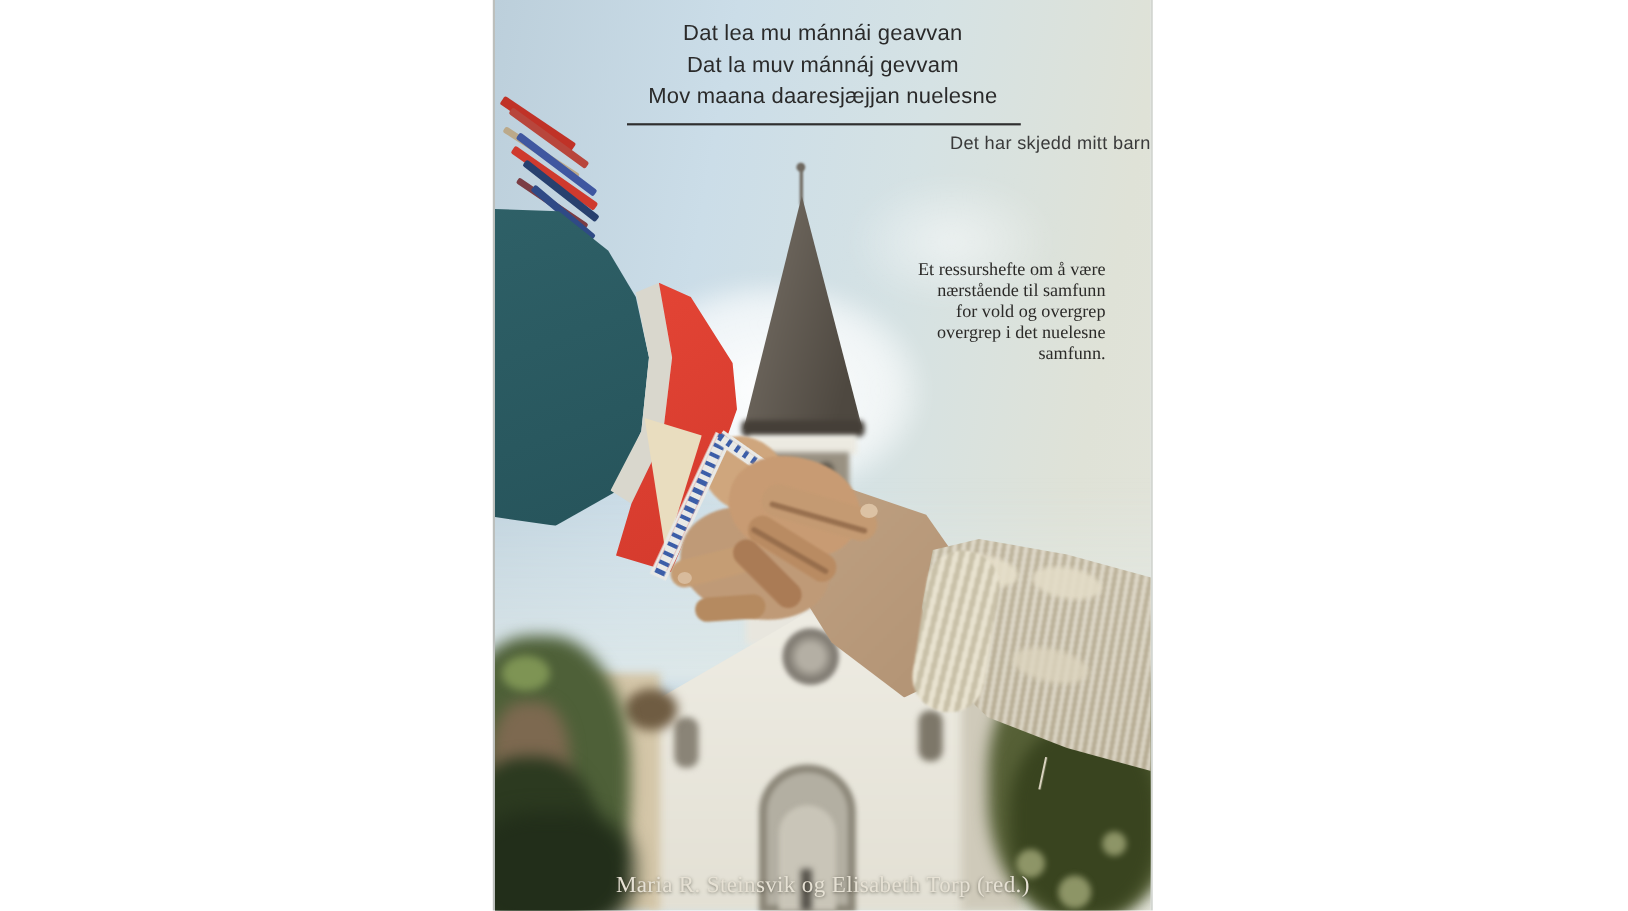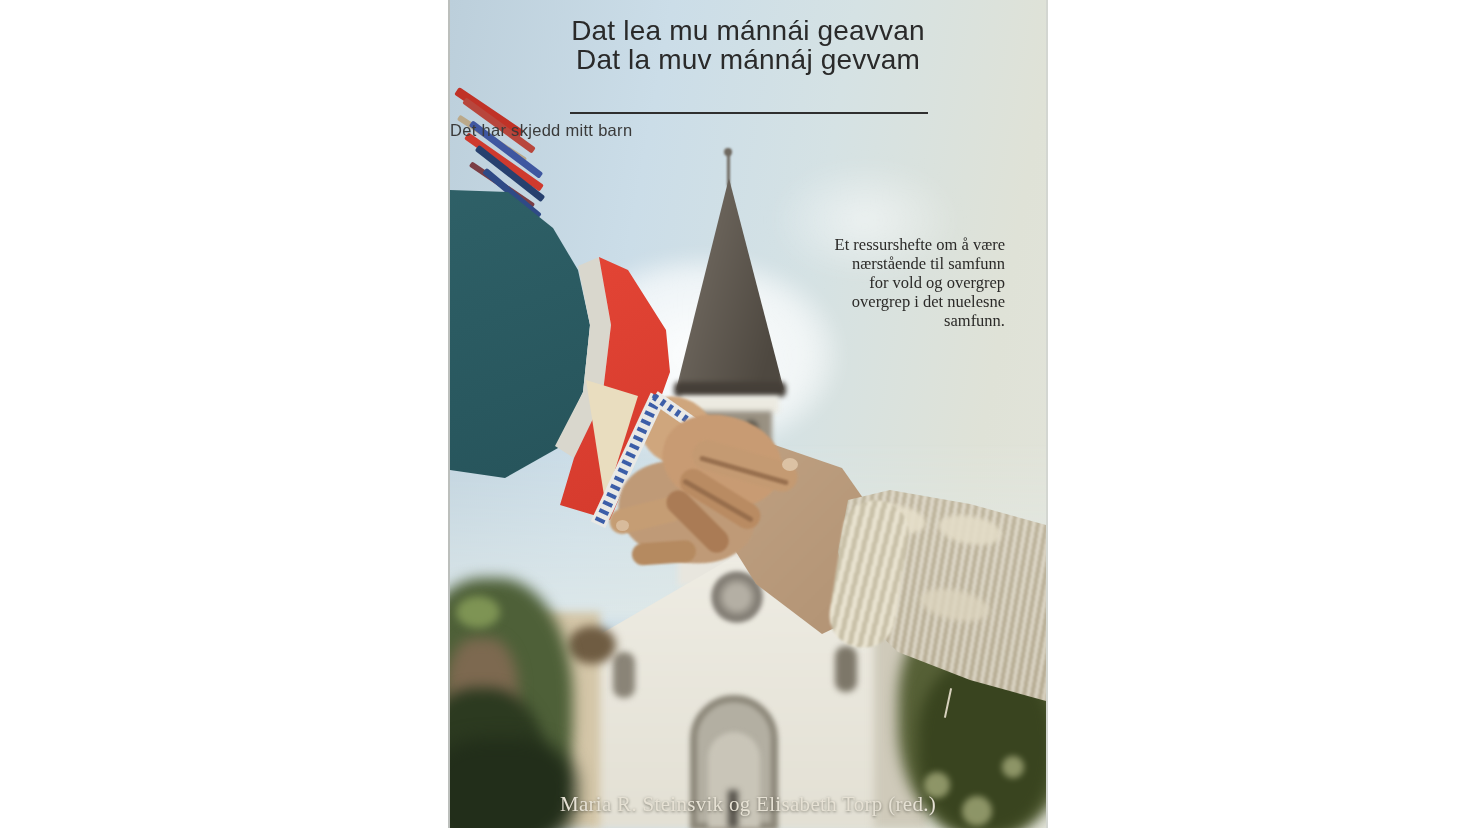--- a/index.html
+++ b/index.html
@@ -104,23 +104,23 @@
         linear-gradient(170deg,#ddd5bf 20%,#c2b89f 90%);
       filter:blur(1px);}
   .sweater-cable-1{left:416px;top:505px;width:60px;height:28px;border-radius:50%;transform:rotate(10deg);background:#e6dfca;opacity:.9;filter:blur(2px);}
   .sweater-cable-2{left:488px;top:516px;width:64px;height:28px;border-radius:50%;transform:rotate(10deg);background:#e3dcc7;opacity:.9;filter:blur(2px);}
   .sweater-cable-3{left:470px;top:590px;width:70px;height:30px;border-radius:50%;transform:rotate(12deg);background:#ddd5bf;opacity:.8;filter:blur(2.5px);}
   .sweater-cuff{left:386px;top:500px;width:66px;height:148px;border-radius:32px;transform:rotate(9deg);
       background:repeating-linear-gradient(95deg,#e8e2cf 0 5px,#c9c1a9 5px 10px);filter:blur(1.2px);}
   .sweater-thread{left:497px;top:688px;width:2px;height:30px;background:#d8d2be;transform:rotate(12deg);filter:blur(.5px);}
   
   .title-block{left:0;top:16px;width:100%;text-align:center;color:#2a2a2a;
-      font-size:28px;line-height:29px;letter-spacing:.2px;font-weight:400;}
+      font-size:20px;line-height:29px;letter-spacing:.2px;font-weight:400;}
   .divider{left:120px;top:112px;width:358px;height:2px;background:#2f2f2f;}
-  .subtitle{left:0;top:121px;width:100%;text-align:left;color:#3a3a3a;font-size:16.5px;letter-spacing:.3px;}
+  .subtitle{left:0;top:121px;width:100%;text-align:right;color:#3a3a3a;font-size:16.5px;letter-spacing:.3px;}
   .blurb{right:41px;top:235px;width:230px;text-align:right;color:#2b2a28;
       font-family:"Liberation Serif",serif;font-size:16.5px;line-height:19px;}
   .authors{left:0;top:792px;width:100%;text-align:center;color:#e6e1d4;
       font-family:Liberation Serif, serif;font-size:21px;letter-spacing:.3px;
       text-shadow:0 1px 3px rgba(40,40,30,.55);}
 </style>
 </head>
 <body style="background: rgb(255, 255, 255);">
 
 <div class="canvas">
@@ -195,20 +195,21 @@
     <div class="abs sweater"></div>
     <div class="abs sweater-cable-1"></div>
     <div class="abs sweater-cable-2"></div>
     <div class="abs sweater-cable-3"></div>
     <div class="abs sweater-cuff"></div>
     <div class="abs sweater-thread"></div>
 
     <div class="abs title-block">
       <div>Dat lea mu mánnái geavvan</div>
       <div>Dat la muv mánnáj gevvam</div>
+      <div>Mov maana daaresjæjjan nuelesne</div>
     </div>
     <div class="abs divider"></div>
     <div class="abs subtitle">Det har skjedd mitt barn</div>
     <div class="abs blurb">
       <div>Et ressurshefte om å være</div>
       <div>nærstående til samfunn</div>
       <div>for vold og overgrep</div>
       <div>overgrep i det nuelesne</div>
       <div>samfunn.</div>
     </div>

